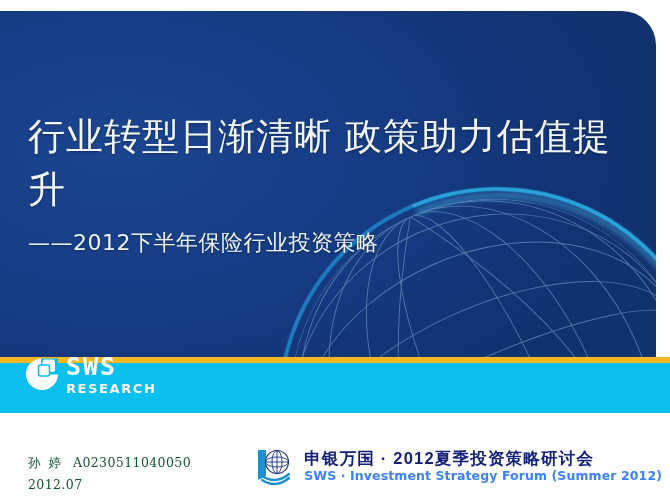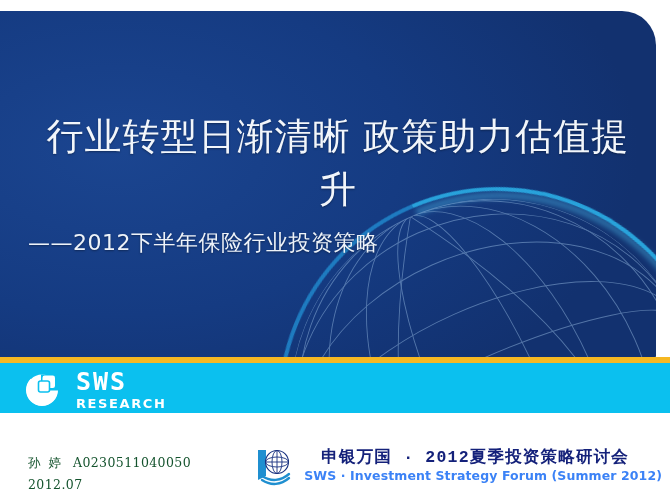--- a/index.html
+++ b/index.html
@@ -86,21 +86,20 @@
   .slide-title {
     margin: 0;
     font-family: "DejaVu Serif", "Liberation Serif", serif;
     font-weight: 400;
     font-size: 37px;
     line-height: 1.42;
     letter-spacing: 1px;
     color: #f2f6fb;
     text-shadow: 0 1px 2px rgba(0,0,0,.35);
     white-space: pre-wrap;
-    text-align: center;
   }
   .slide-subtitle {
     margin: 12px 0 0 0;
     font-family: "DejaVu Sans", "Liberation Sans", sans-serif;
     font-weight: 400;
     font-size: 22px;
     letter-spacing: .5px;
     color: #eef3f9;
     text-shadow: 0 1px 2px rgba(0,0,0,.35);
   }
@@ -120,25 +119,24 @@
     top: 363px;
     width: 670px;
     height: 50px;
     background: #0bc0ef;
   }
 
   
   .sws-logo {
     position: absolute;
     left: 22px;
-    top: 369px;
+    top: 354px;
     height: 42px;
     display: flex;
-    align-items: center;
-    gap: 14px;
+    gap: 4px;
   }
   .sws-mark {
     position: relative;
     width: 40px;
     height: 40px;
     flex: none;
   }
   .sws-wordmark {
     display: flex;
     flex-direction: column;
@@ -181,27 +179,26 @@
     position: absolute;
     right: 8px;
     top: 446px;
     display: flex;
     align-items: center;
     gap: 7px;
   }
   .forum-mark { width: 42px; height: 40px; flex: none; }
   .forum-text { line-height: 1.12; }
   .forum-cn {
-    font-family: Liberation Mono, monospace;
+    font-family: Liberation Sans, sans-serif;
     font-size: 16.5px;
     font-weight: 700;
     color: #14217a;
     letter-spacing: 1.2px;
     white-space: nowrap;
-    margin-left: 17px;
   }
   .forum-en {
     margin-top: 2px;
     font-family: "DejaVu Sans", "Liberation Sans", sans-serif;
     font-size: 12.5px;
     font-weight: 700;
     color: #3b82f6;
     letter-spacing: .1px;
     white-space: nowrap;
   }

